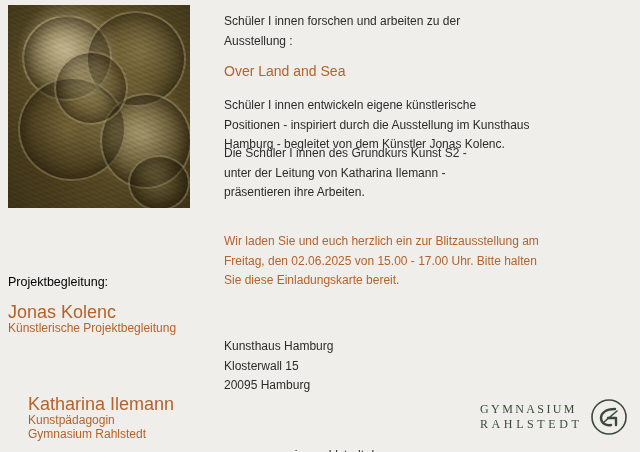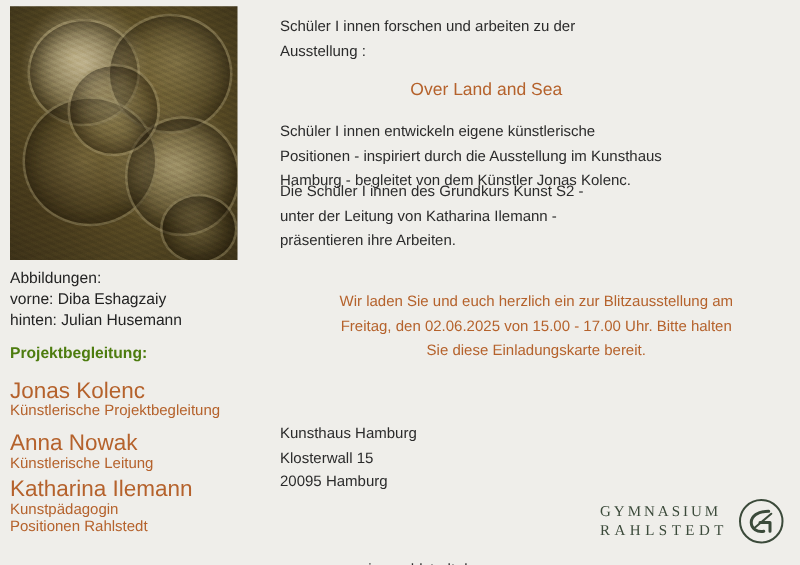--- a/index.html
+++ b/index.html
@@ -70,62 +70,61 @@
     width: 186px;
     color: #232323;
     font-size: 12.5px;
     line-height: 17px;
   }
   .credits div { white-space: nowrap; }
 
   .block-label {
     position: absolute;
     left: 8px;
-    color: #4d7c0f;
+    color: #000000;
     font-size: 12.5px;
     line-height: 16px;
-    font-weight: bold;
   }
   .lbl-projektbegleitung { top: 274px; }
 
   .person {
     position: absolute;
     left: 8px;
     width: 188px;
   }
   .person .name {
     color: #b5622c;
     font-size: 18px;
     line-height: 18px;
   }
   .person .role {
     color: #b5622c;
     font-size: 12px;
     line-height: 14px;
   }
   .p-kolenc { top: 303px; }
   .p-nowak  { top: 345px; }
-  .p-ilemann{ top: 382px; }
+  .p-ilemann{ top: 395px; margin-left: 20px; }
 
   
   .right-col {
     position: absolute;
     left: 216px;
     top: 0;
     width: 424px;
     height: 452px;
   }
   .para {
     position: absolute;
     color: #2b2b2b;
     font-size: 12px;
     line-height: 19.5px;
     white-space: pre-line;
   }
-  .accent { color: #b5622c; text-align: center; }
+  .accent { color: #b5622c; }
   .p-intro   { left: 8px; top: 12px;  width: 330px; }
   .p-title   { left: 8px; top: 62px;  width: 330px; font-size: 14px; }
   .p-body1   { left: 8px; top: 96px;  width: 350px; }
   .p-body2   { left: 8px; top: 144px; width: 350px; }
   .p-invite  { left: 8px; top: 232px; width: 410px; }
   .p-address { left: 8px; top: 337px; width: 260px; }
   .p-url     { left: 8px; top: 446px; width: 260px; }
 
   
   .logo {
@@ -166,42 +165,33 @@
     <div class="photo">
       <div class="blob b1"></div>
       <div class="blob b2"></div>
       <div class="blob b3"></div>
       <div class="blob b4"></div>
       <div class="blob b5"></div>
       <div class="blob b6"></div>
       <div class="grain"></div>
     </div>
 
-    <div class="credits">
-      <div>Abbildungen:</div>
-      <div>vorne: Diba Eshagzaiy</div>
-      <div>hinten: Julian Husemann</div>
-    </div>
 
     <div class="block-label lbl-projektbegleitung">Projektbegleitung:</div>
 
     <div class="person p-kolenc">
       <div class="name">Jonas Kolenc</div>
       <div class="role">Künstlerische Projektbegleitung</div>
     </div>
 
-    <div class="person p-nowak">
-      <div class="name">Anna Nowak</div>
-      <div class="role">Künstlerische Leitung</div>
-    </div>
 
     <div class="person p-ilemann">
       <div class="name">Katharina Ilemann</div>
       <div class="role">Kunstpädagogin</div>
-      <div class="role">Positionen Rahlstedt</div>
+      <div class="role">Gymnasium Rahlstedt</div>
     </div>
   </div>
 
   <div class="right-col">
     <div class="para p-intro">Schüler I innen forschen und arbeiten zu der
 Ausstellung :</div>
     <div class="para p-title accent">Over Land and Sea</div>
     <div class="para p-body1">Schüler I innen entwickeln eigene künstlerische
 Positionen - inspiriert durch die Ausstellung im Kunsthaus
 Hamburg - begleitet von dem Künstler Jonas Kolenc.</div>

